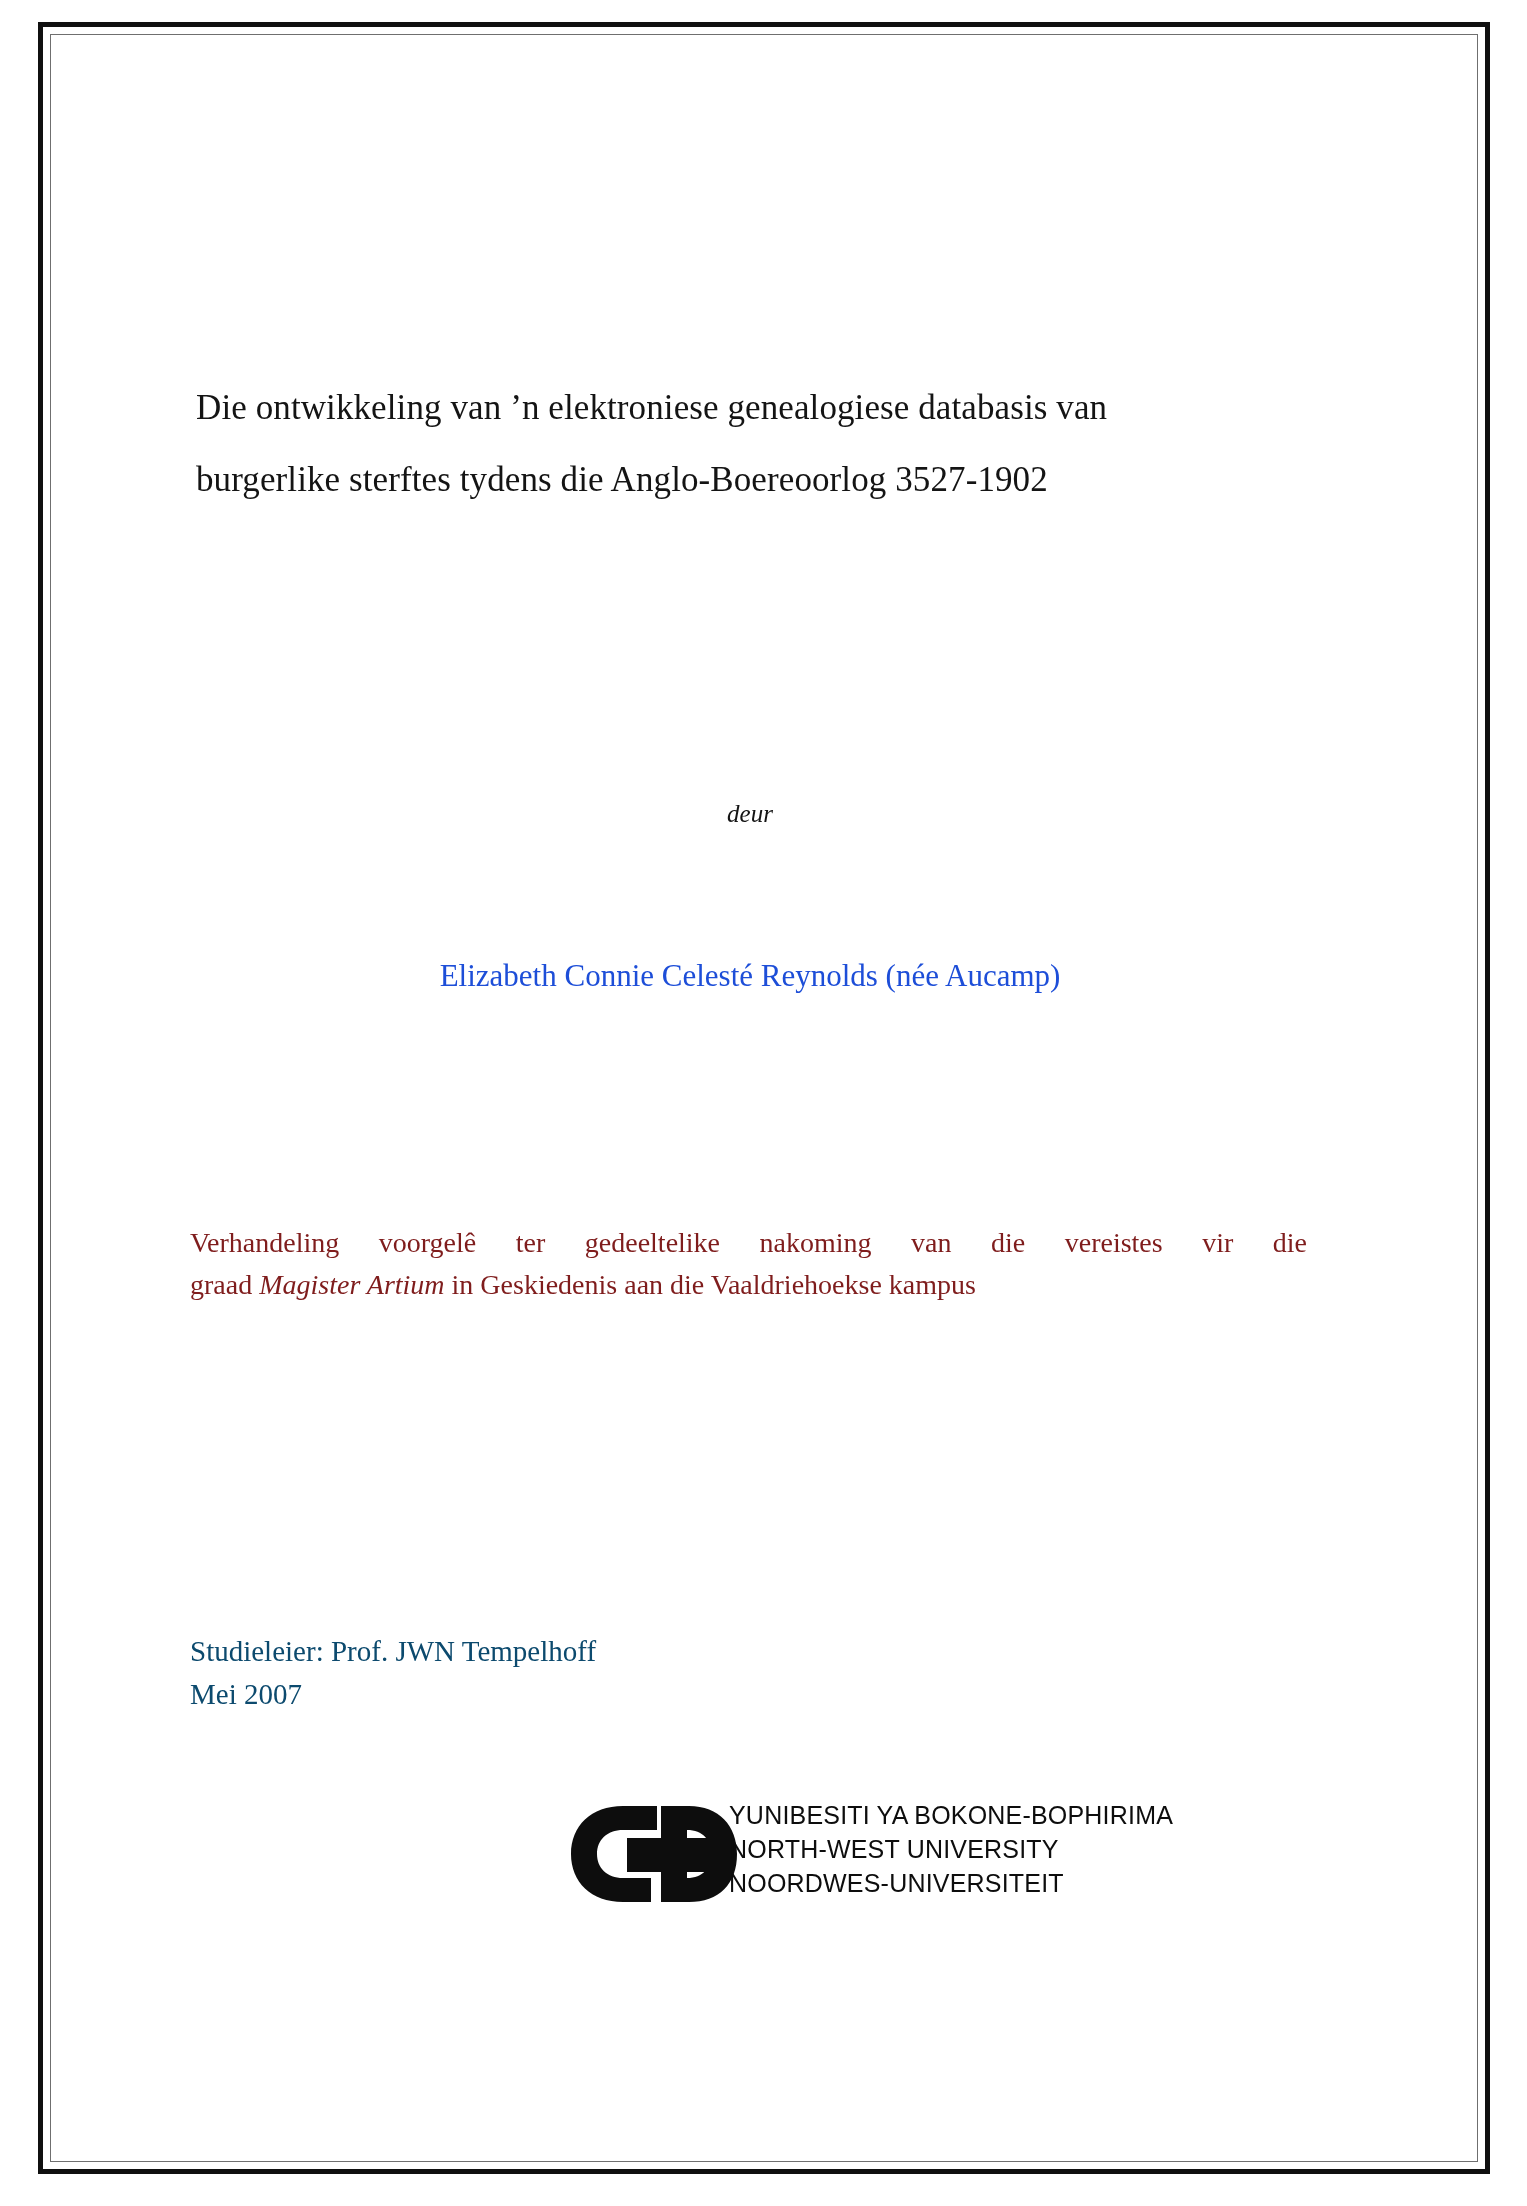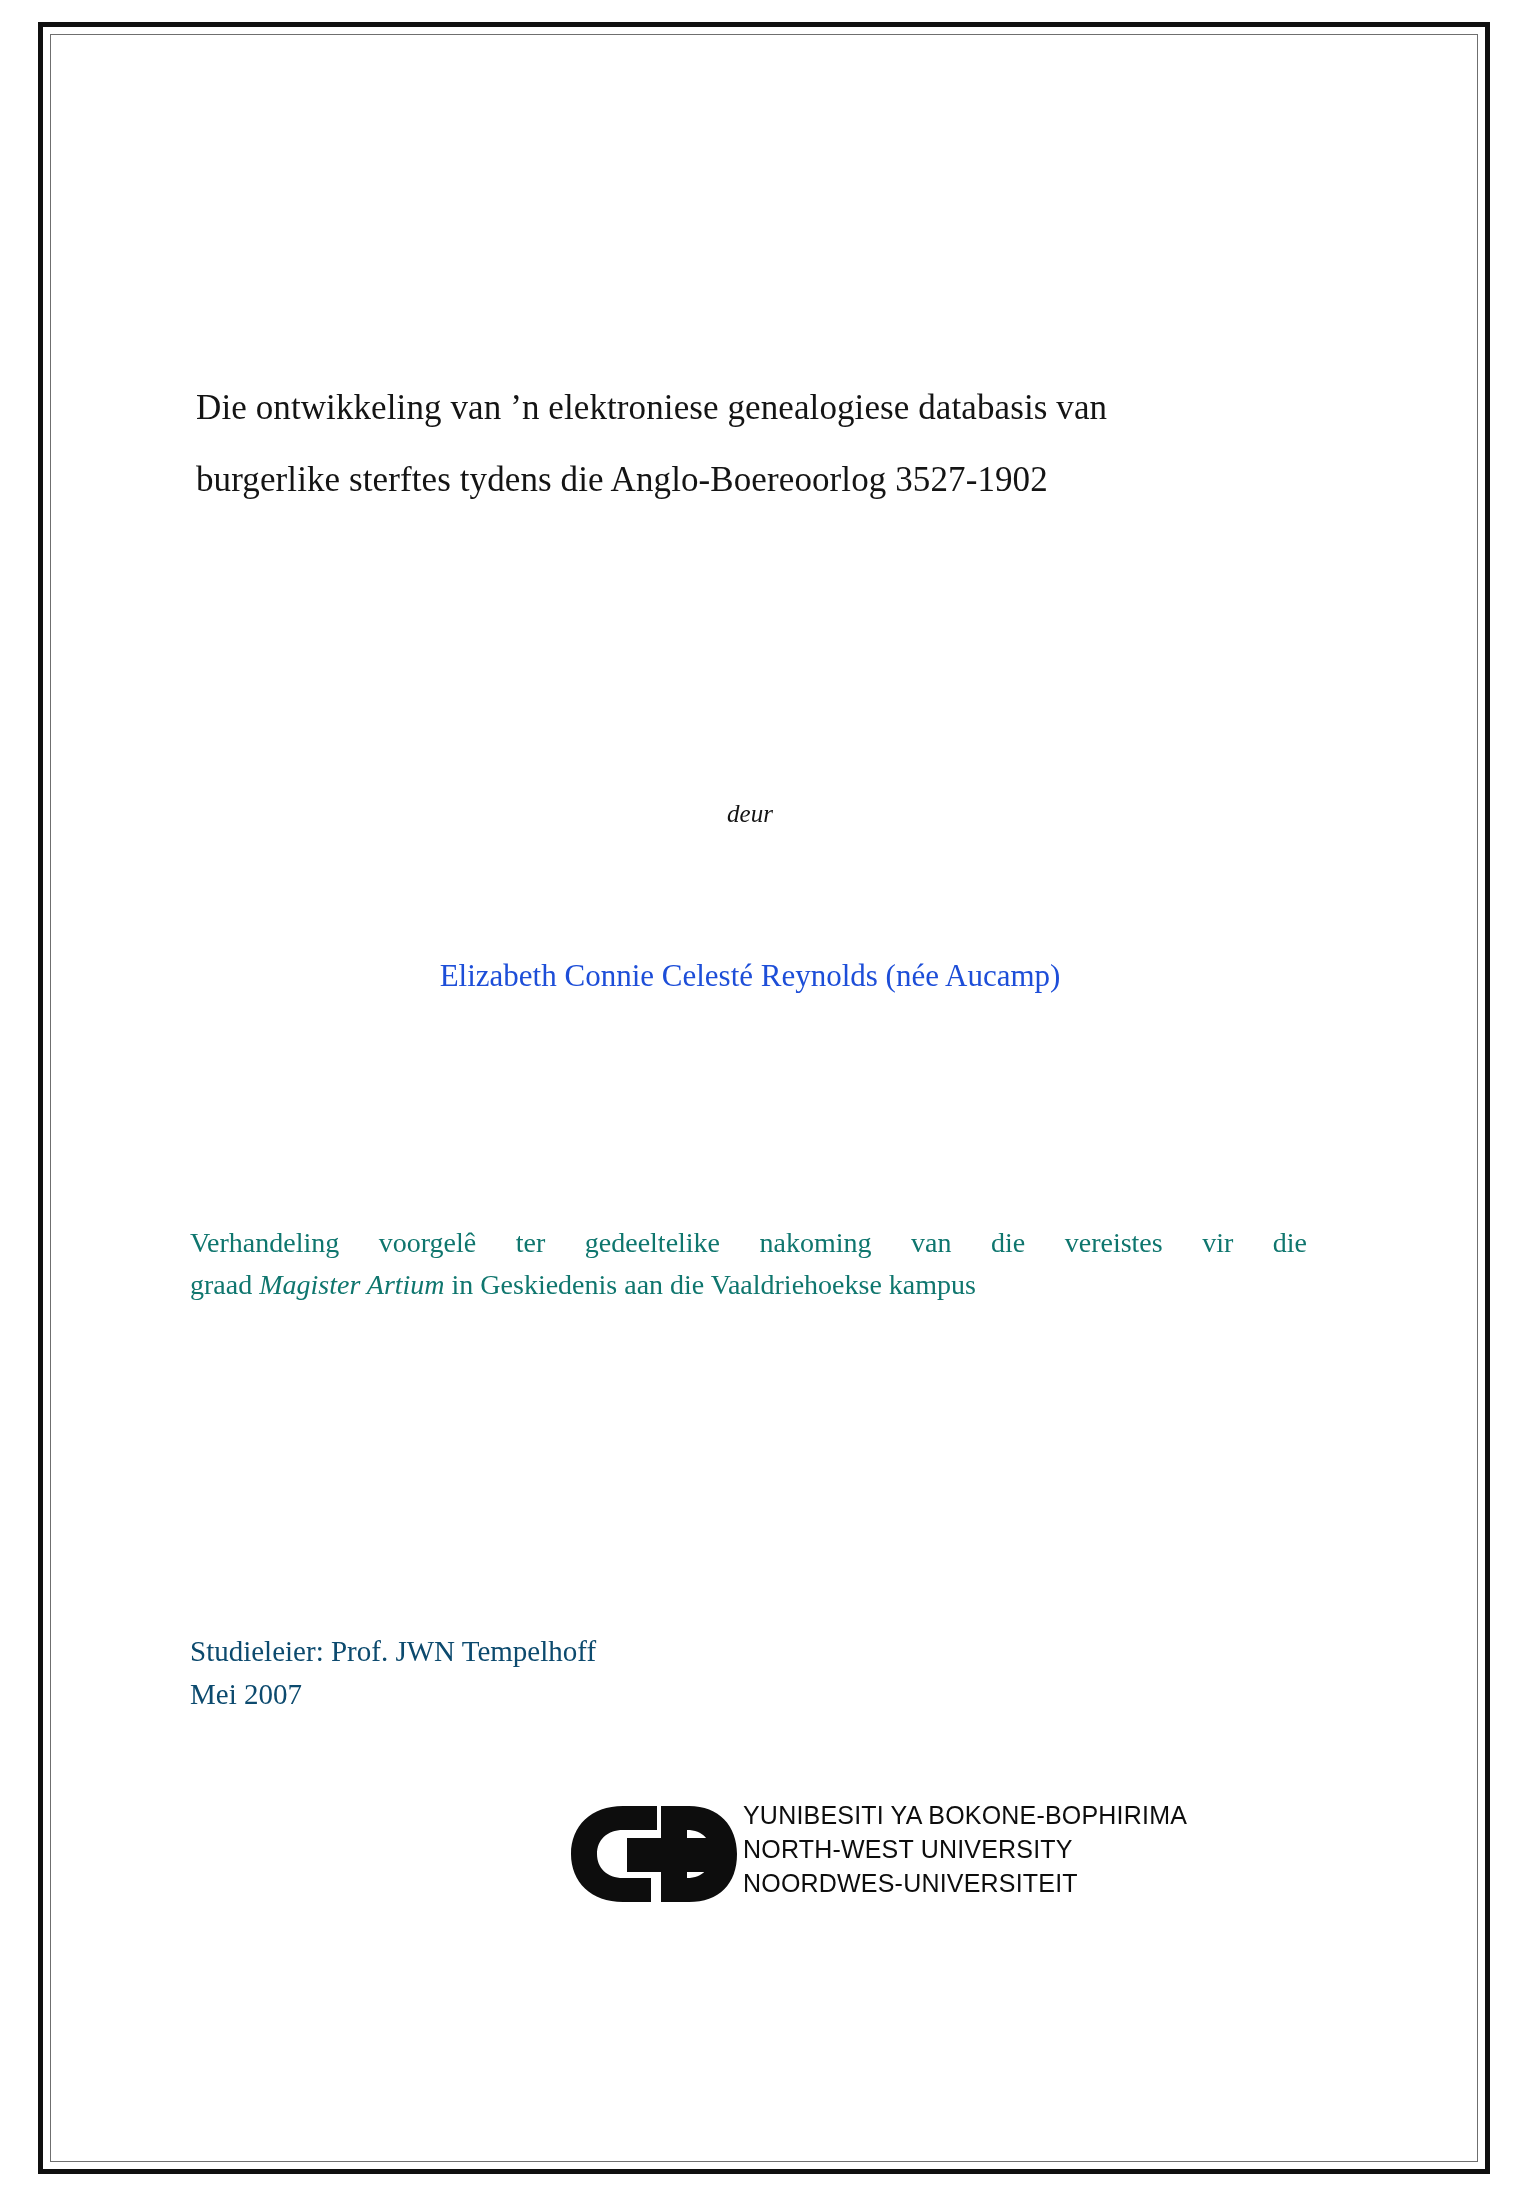--- a/index.html
+++ b/index.html
@@ -85,21 +85,21 @@
     color: #1d4ed8;
   }
 
   .statement {
     position: absolute;
     left: 40px;
     top: 1222px;
     width: 1117px;
     font-size: 28px;
     line-height: 42px;
-    color: #0f766e;
+    color: #7f1d1d;
   }
   .statement .just {
     text-align: justify;
     text-align-last: justify;
   }
   .statement .ital {
     font-style: italic;
   }
   .statement .l2,
   .statement .l3 {
@@ -127,21 +127,21 @@
   .logo-mark {
     position: absolute;
     left: 0;
     top: 10px;
     width: 200px;
     height: 110px;
   }
   .logo-mark svg { display: block; }
   .logo-text {
     position: absolute;
-    left: 178px;
+    left: 164px;
     top: 8px;
     font-family: "Liberation Sans", sans-serif;
     font-size: 25px;
     line-height: 34px;
     letter-spacing: 0.2px;
     color: #0d0d0d;
     white-space: nowrap;
   }
 </style>
 </head>

